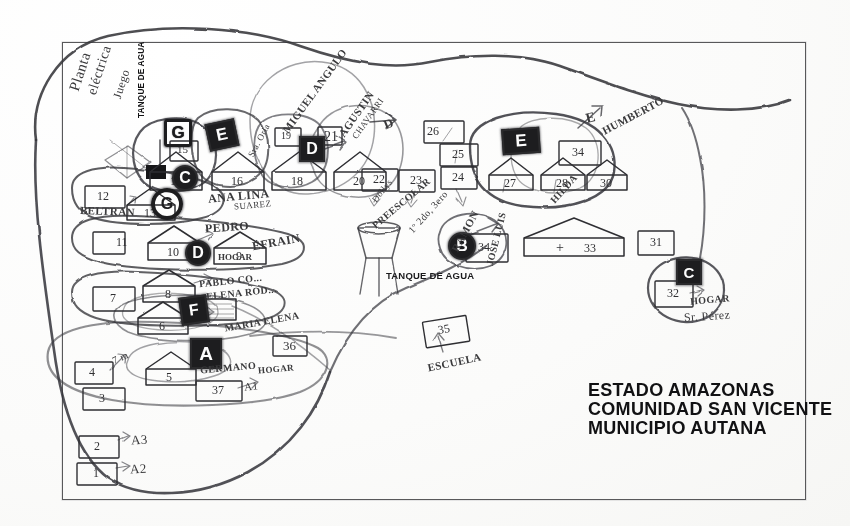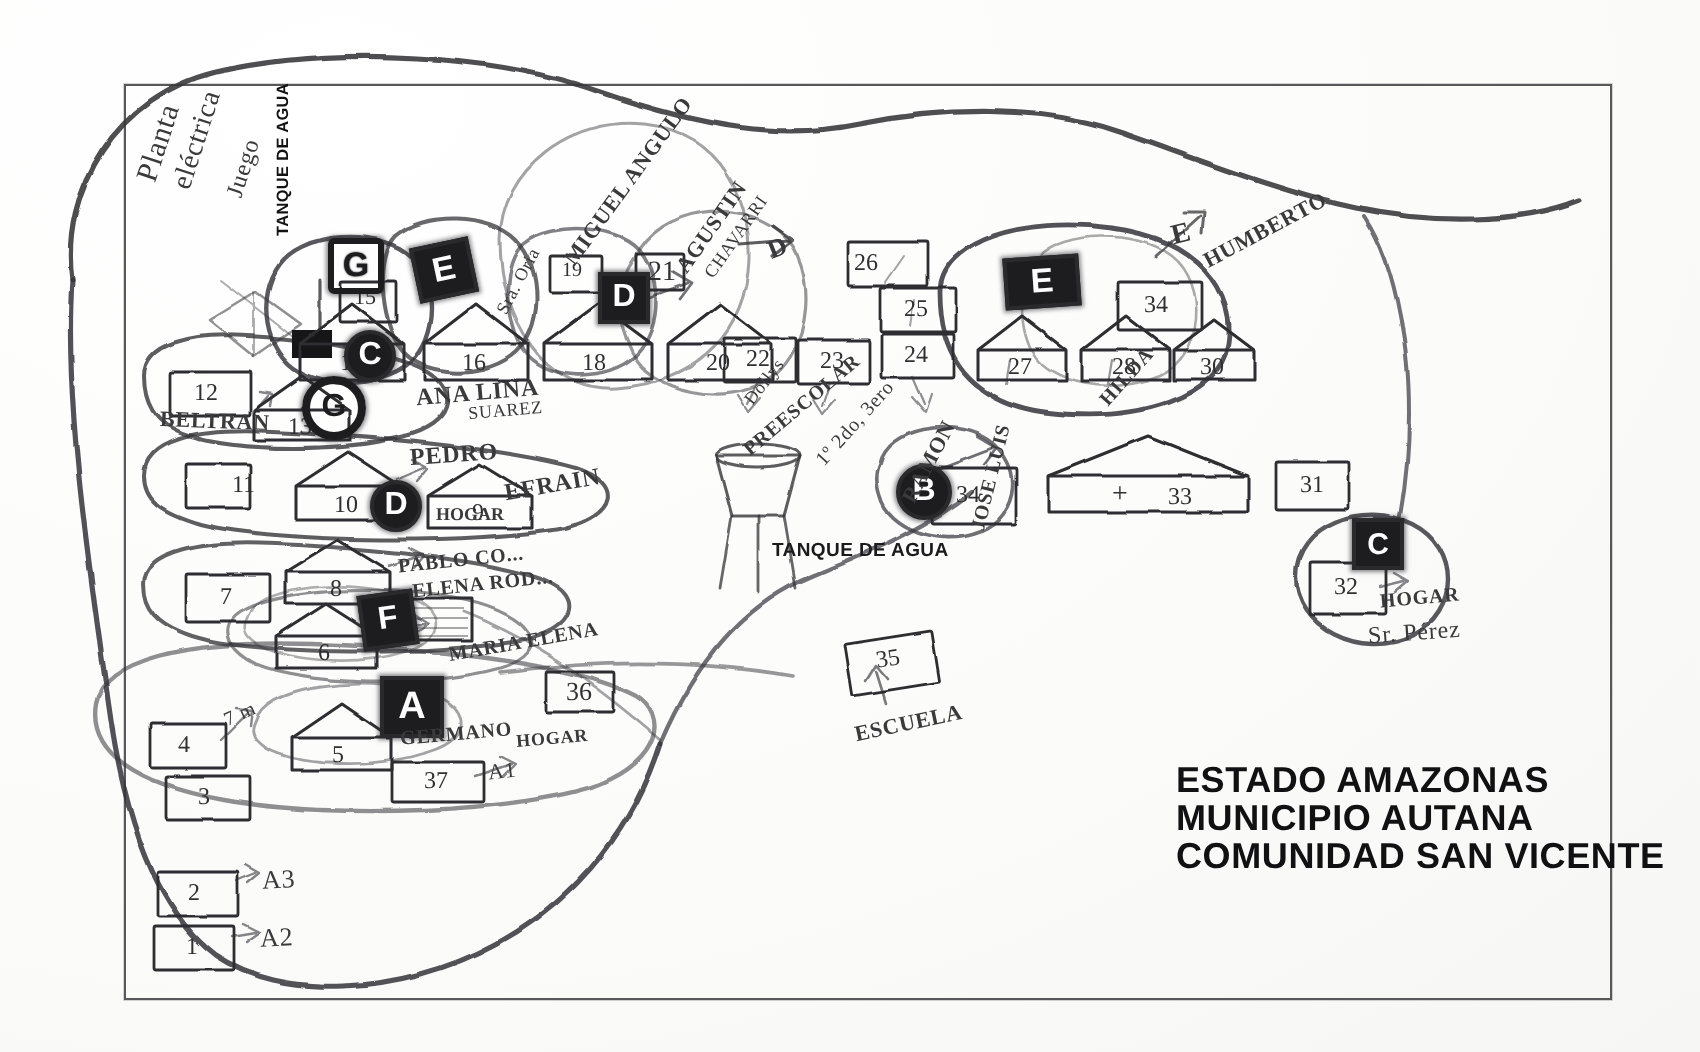--- a/index.html
+++ b/index.html
@@ -365,16 +365,16 @@
     <span class="hw b" style="left:690px;top:294px;font-size:10px;transform:rotate(-5deg);">HOGAR</span>
     <span class="hw" style="left:684px;top:309px;font-size:12px;transform:rotate(-4deg);">Sr. Pérez</span>
     <span class="hw b" style="left:427px;top:356px;font-size:11px;transform:rotate(-12deg);">ESCUELA</span>
   </div>
 
   <div class="tanklabel">TANQUE DE AGUA</div>
   <div class="tanklabel2">TANQUE DE AGUA</div>
 
   <div class="title">
     <div>ESTADO AMAZONAS</div>
+    <div>COMUNIDAD SAN VICENTE</div>
     <div>MUNICIPIO AUTANA</div>
-    <div>COMUNIDAD SAN VICENTE</div>
   </div>
 </div>
 
 </body></html>

